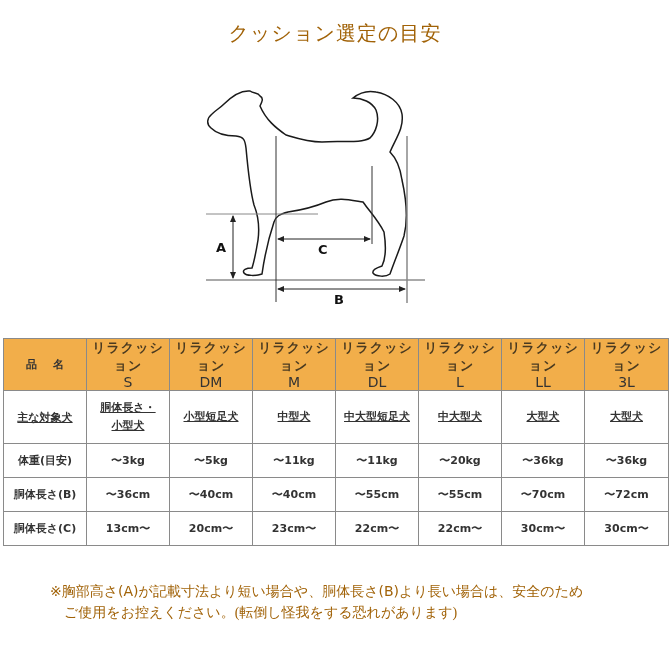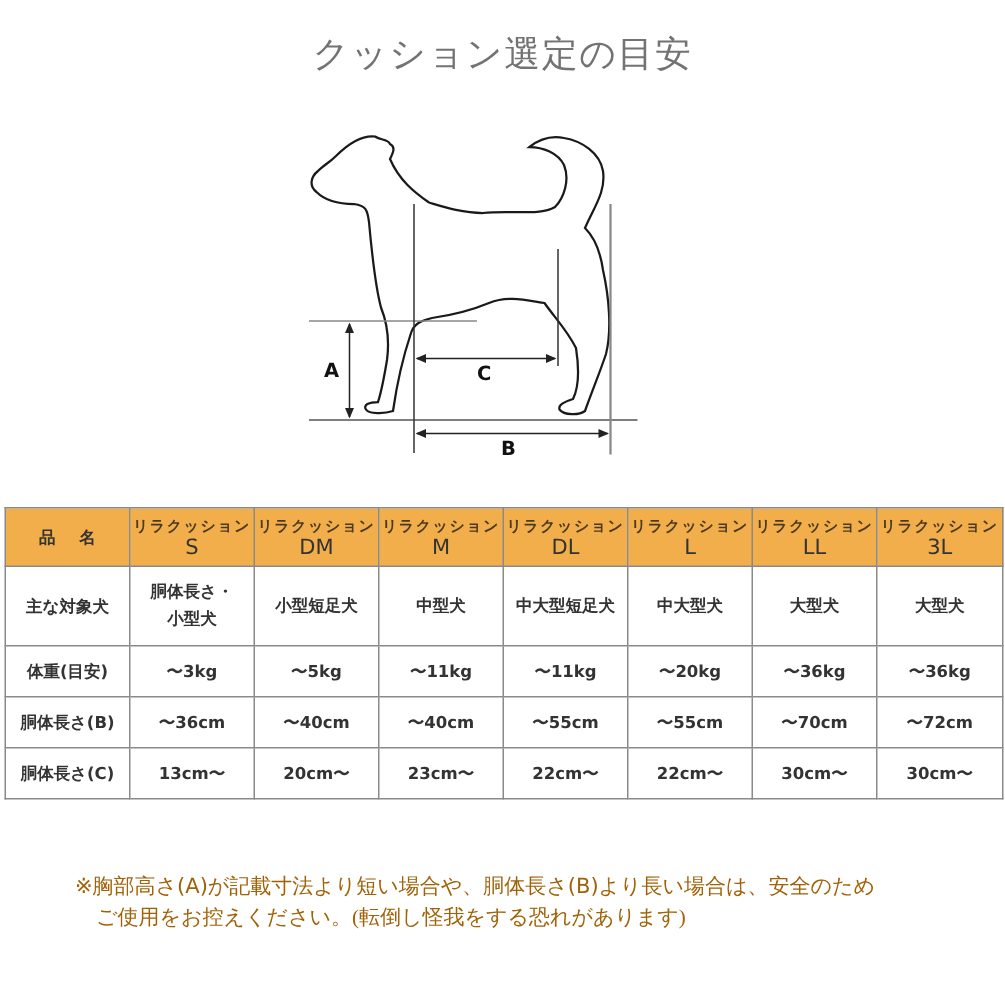--- a/index.html
+++ b/index.html
@@ -1,40 +1,40 @@
 <!DOCTYPE html>
 <html><head>
 <meta charset="utf-8">
 <style>
   * { box-sizing: border-box; margin: 0; padding: 0; }
   html, body { width: 670px; height: 658px; background: #ffffff; overflow: hidden; }
   body { position: relative; font-family: "DejaVu Sans", sans-serif; color: #333333; }
 
   .title {
     position: absolute; left: 0; top: 20px; width: 670px;
-    text-align: center; font-size: 24px; color: #737373; letter-spacing: 1px;
+    text-align: center; font-size: 20px; color: #a16207; letter-spacing: 1px;
   }
 
   .diagram { position: absolute; left: 190px; top: 80px; width: 240px; height: 240px; }
   .diagram svg { width: 240px; height: 240px; display: block; }
 
   table.spec {
     position: absolute; left: 3px; top: 338px; width: 665px;
     border-collapse: collapse; table-layout: fixed;
   }
   table.spec td, table.spec th {
     border: 1px solid #8a8a8a; text-align: center; vertical-align: middle;
     font-size: 11px; color: #333333; font-weight: bold;
   }
   table.spec th { background: #f2ae4a; font-weight: bold; }
   .hdr-first { font-size: 12px; letter-spacing: 6px; padding-left: 6px; }
-  .hdr-small { display: block; font-size: 10px; letter-spacing: 1px; color: #4a3a20; font-family: Liberation Mono, monospace; }
+  .hdr-small { display: block; font-size: 13px; letter-spacing: 1px; color: #4a3a20; font-family: Liberation Mono, monospace; }
   .hdr-size { display: block; font-size: 14px; font-weight: normal; color: #333; line-height: 15px; }
   tr.r-head { height: 39px; }
-  tr.r-target { height: 53px; }
+  tr.r-target { height: 53px; text-decoration: underline; }
   tr.r-std { height: 34px; }
   td.rowlab { font-size: 11px; }
   td.val { font-weight: normal; font-size: 11px; }
   td.target { font-size: 11px; line-height: 18px; }
 
   .note {
     position: absolute; left: 50px; top: 580px; width: 630px;
     font-size: 14px; color: #a16207; line-height: 22px;
     font-family: "DejaVu Sans", sans-serif;
   }

